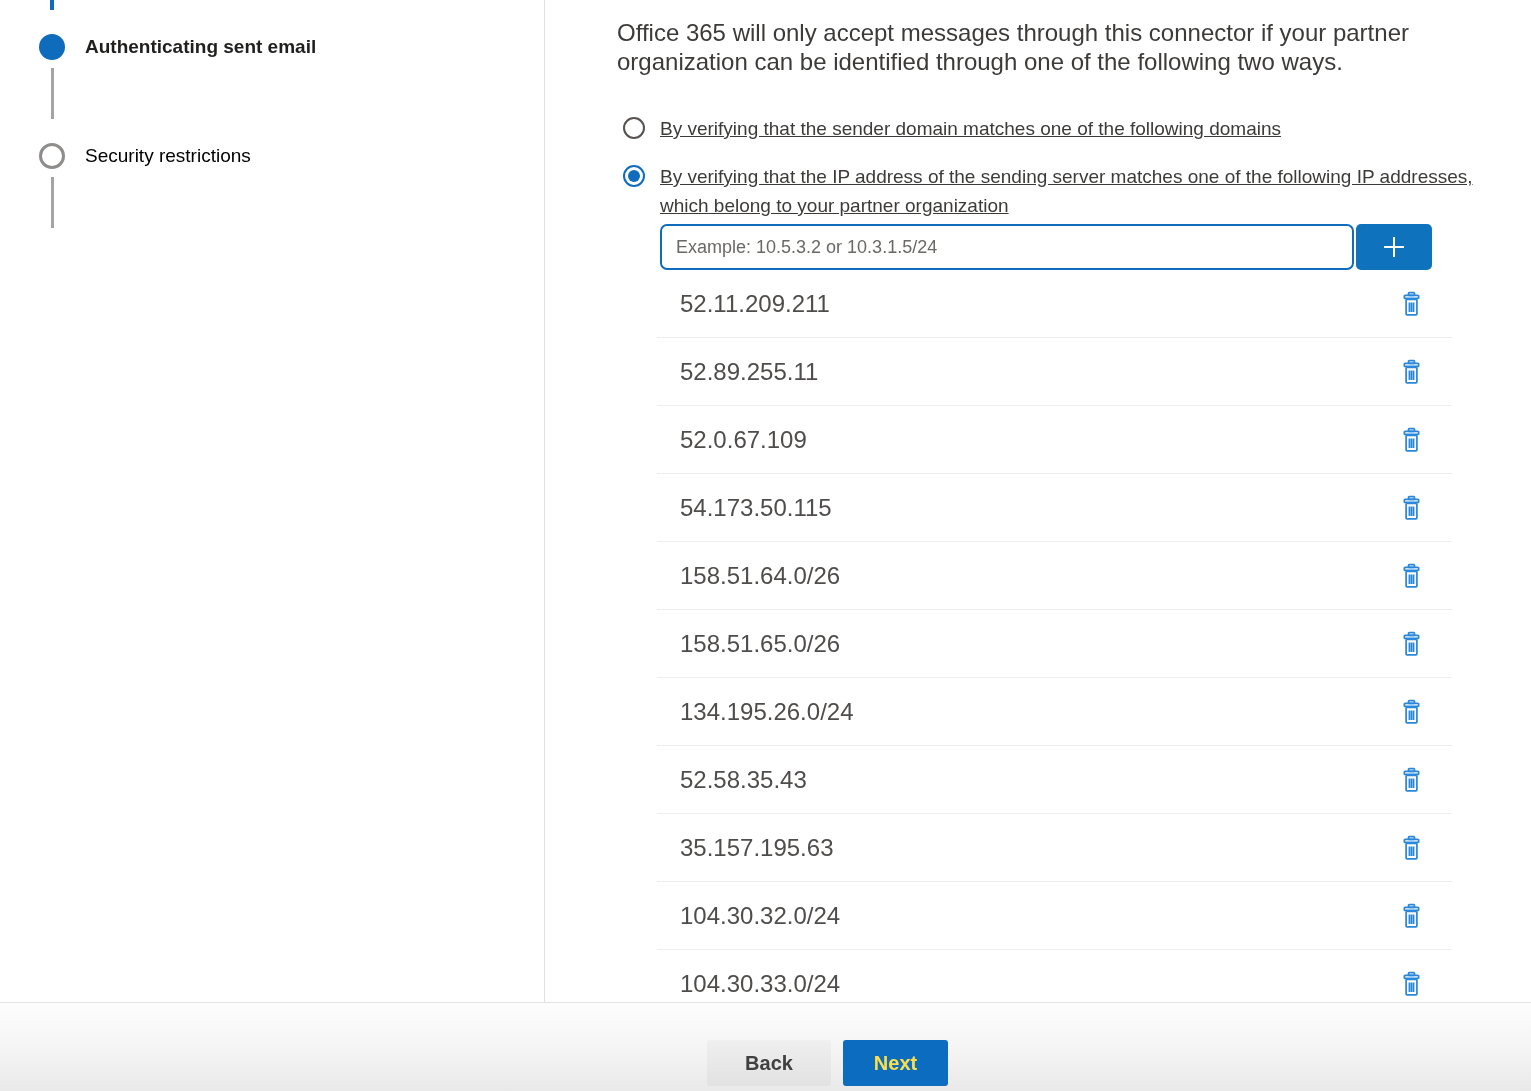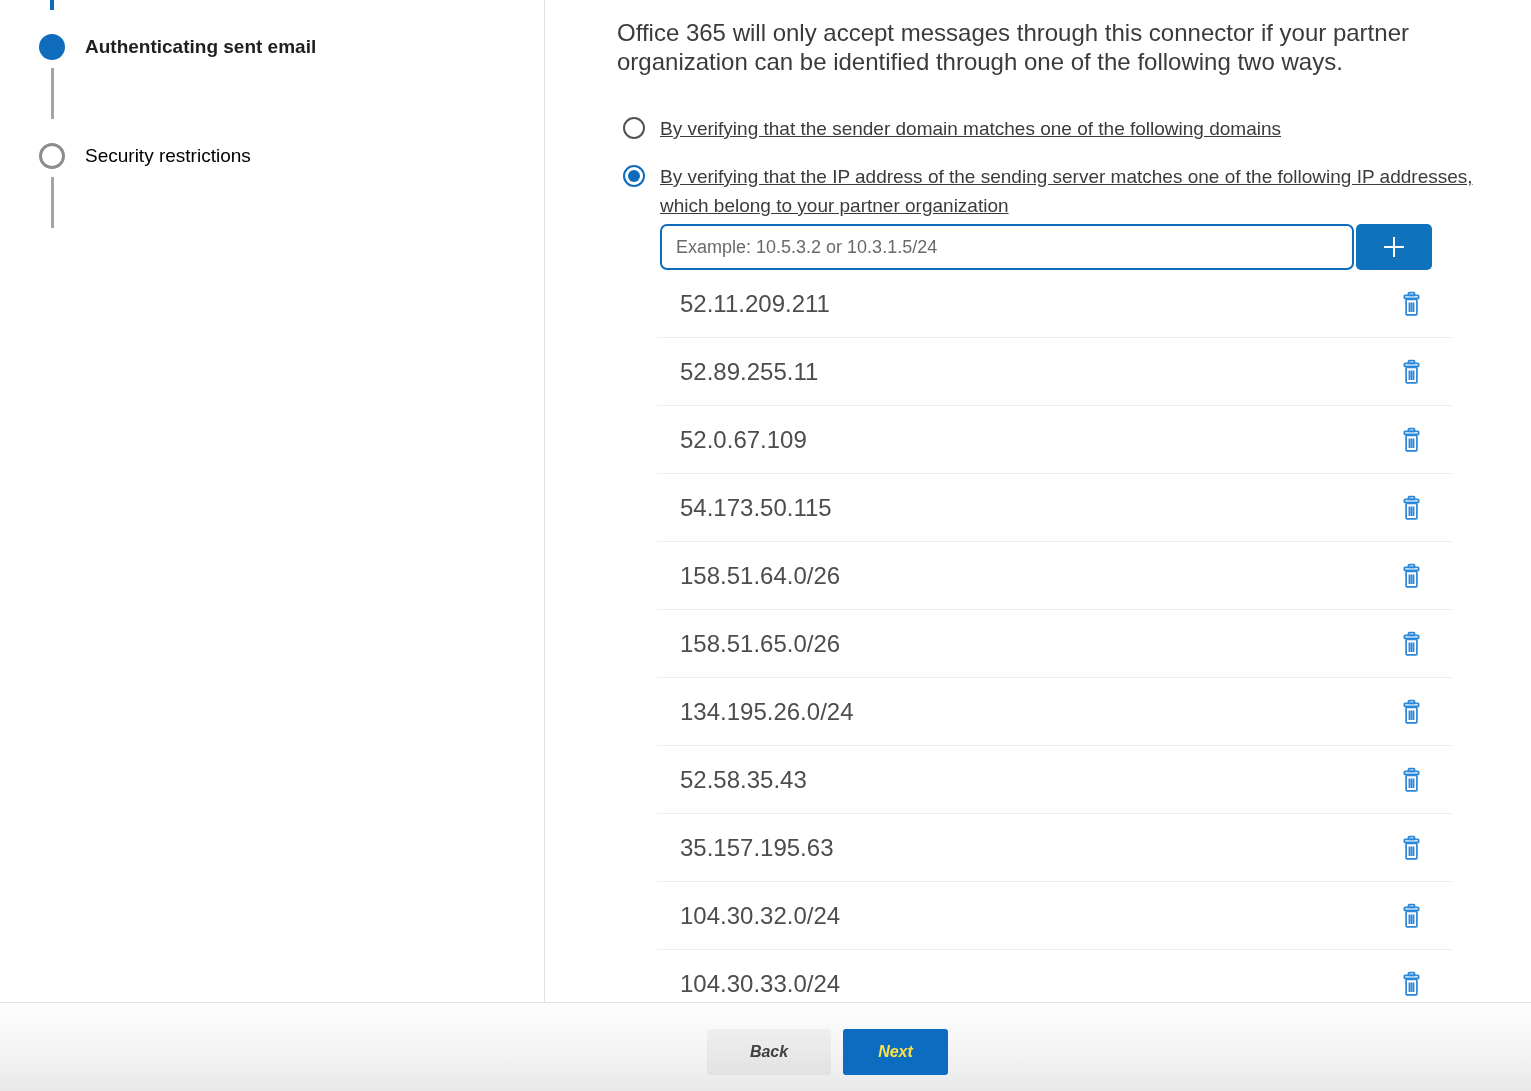--- a/index.html
+++ b/index.html
@@ -97,25 +97,24 @@
 
   
   .footer {
     position: absolute; left: 0; top: 1002px;
     width: 1531px; height: 89px;
     border-top: 1px solid #e2e2e2;
     background: linear-gradient(#fdfdfd 0%, #f4f4f4 55%, #e9e9e9 100%);
     z-index: 5;
   }
   .btn {
-    position: absolute; top: 26px; height: 46px;
+    position: absolute; top: 37px; height: 46px;
     border: none; border-radius: 3px;
-    font-size: 16px; font-weight: 600; cursor: pointer;
+    font-size: 20px; font-weight: 600; cursor: pointer;
     font-family: "Liberation Sans", sans-serif;
-    font-style: italic;
   }
   .btn-back {
     left: 707px; width: 124px;
     background: linear-gradient(#efefef, #e2e2e2);
     color: #404040;
   }
   .btn-next {
     left: 843px; width: 105px;
     background: #0c6cbf; color: #fde047;
   }

